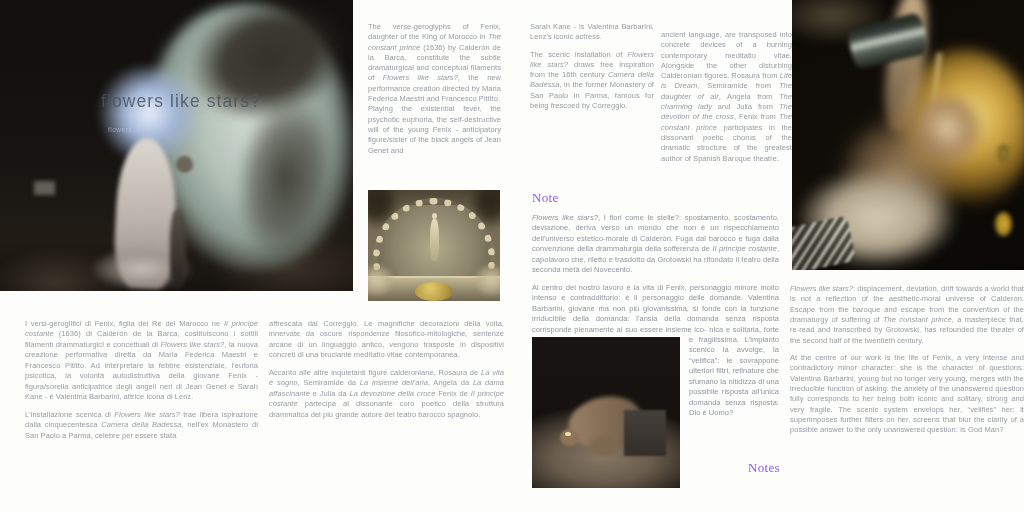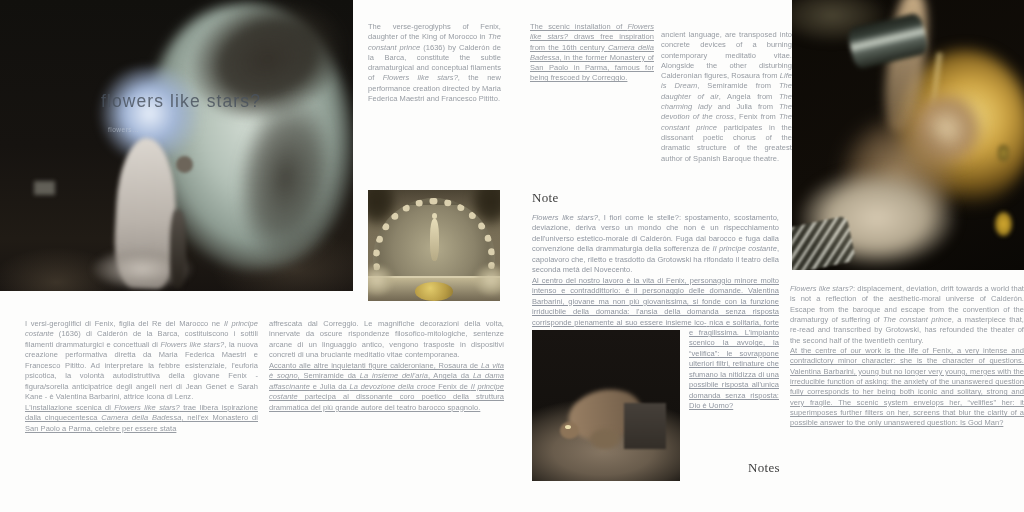--- a/index.html
+++ b/index.html
@@ -5,24 +5,24 @@
   html,body{margin:0;padding:0;background:#ffffff;}
   #canvas{position:relative;width:1024px;height:512px;background:#fdfdfc;overflow:hidden;
           font-family:"Liberation Sans","DejaVu Sans",sans-serif;}
   .page{position:absolute;top:0;width:512px;height:512px;}
   #page-left{left:0;} #page-right{left:512px;}
 
   
   .txt{position:absolute;font-size:7.5px;line-height:10.3px;color:#979ca3;
        text-align:justify;letter-spacing:.04px;}
   .txt p{margin:0;}
-  .txt p.gap{margin-top:0;text-decoration:underline;}
+  .txt p.gap{margin-top:7px;}
   .txt i{font-style:italic;}
   .serif-head{position:absolute;font-family:"Liberation Serif","DejaVu Serif",serif;
-       font-size:13px;color:#404040;letter-spacing:.3px;}
+       font-size:13px;color:#8b5cf6;letter-spacing:.3px;}
 
   
   .photo{position:absolute;overflow:hidden;}
   .photo *{position:absolute;}
 
   
   #img-hero{left:0;top:0;width:353px;height:291px;
     background:
       radial-gradient(ellipse 95px 50px at 16% 97%, rgba(95,82,64,.5), transparent 70%),
       radial-gradient(ellipse 120px 55px at 84% 93%, rgba(88,76,60,.45), transparent 70%),
@@ -145,20 +145,21 @@
       <div class="veil-train"></div>
       <div class="dancer"></div>
       <div class="dancer-head"></div>
       <div class="prop-box"></div>
       <div class="overlay-title">flowers like stars?</div>
       <div class="overlay-small">flowers…</div>
     </div>
 
     <div class="txt" id="col-en-a">
       <p>The verse-geroglyphs of Fenix, daughter of the King of Morocco in <i>The constant prince</i> (1636) by Calderón de la Barca, constitute the subtle dramaturgical and conceptual filaments of <i>Flowers like stars?</i>, the new performance creation directed by Maria Federica Maestri and Francesco Pititto.</p>
+      <p>Playing the existential fever, the psychotic euphoria, the self-destructive will of the young Fenix - anticipatory figure/sister of the black angels of Jean Genet and</p>
     </div>
 
     <div class="photo" id="img-fresco">
       <div class="f-corner l"></div>
       <div class="f-corner r"></div>
       <div class="f-ring"></div>
       <div class="f-figure"></div>
       <div class="f-figure-head"></div>
       <div class="f-ledge"></div>
       <div class="f-spandrel l"></div>
@@ -173,20 +174,21 @@
 
     <div class="txt" id="col-it-b">
       <p>affrescata dal Correggio. Le magnifiche decorazioni della volta, innervate da oscure rispondenze filosofico-mitologiche, sentenze arcane di un linguaggio antico, vengono trasposte in dispositivi concreti di una bruciante meditatio vitae contemporanea.</p>
       <p class="gap">Accanto alle altre inquietanti figure calderoniane, Rosaura de <i>La vita è sogno</i>, Semiramide da <i>La insieme dell'aria</i>, Angela da <i>La dama affascinante</i> e Julia da <i>La devozione della croce</i> Fenix de <i>Il principe costante</i> partecipa al dissonante coro poetico della struttura drammatica del più grande autore del teatro barocco spagnolo.</p>
     </div>
   </div>
 
   <div class="page" id="page-right">
 
     <div class="txt" id="col-en-b">
+      <p>Sarah Kane - is Valentina Barbarini, Lenz's iconic actress.</p>
       <p class="gap">The scenic installation of <i>Flowers like stars?</i> draws free inspiration from the 16th century <i>Camera della Badessa</i>, in the former Monastery of San Paolo in Parma, famous for being frescoed by Correggio.</p>
     </div>
 
     <div class="txt" id="col-en-c">
       <p>ancient language, are transposed into concrete devices of a burning contemporary meditatio vitae. Alongside the other disturbing Calderonian figures, Rosaura from <i>Life is Dream</i>, Semiramide from <i>The daughter of air</i>, Angela from <i>The charming lady</i> and Julia from <i>The devotion of the cross</i>, Fenix from <i>The constant prince</i> participates in the dissonant poetic chorus of the dramatic structure of the greatest author of Spanish Baroque theatre.</p>
     </div>
 
     <div class="photo" id="img-pour">
       <div class="r-shelf"></div>
       <div class="r-flare"></div>

